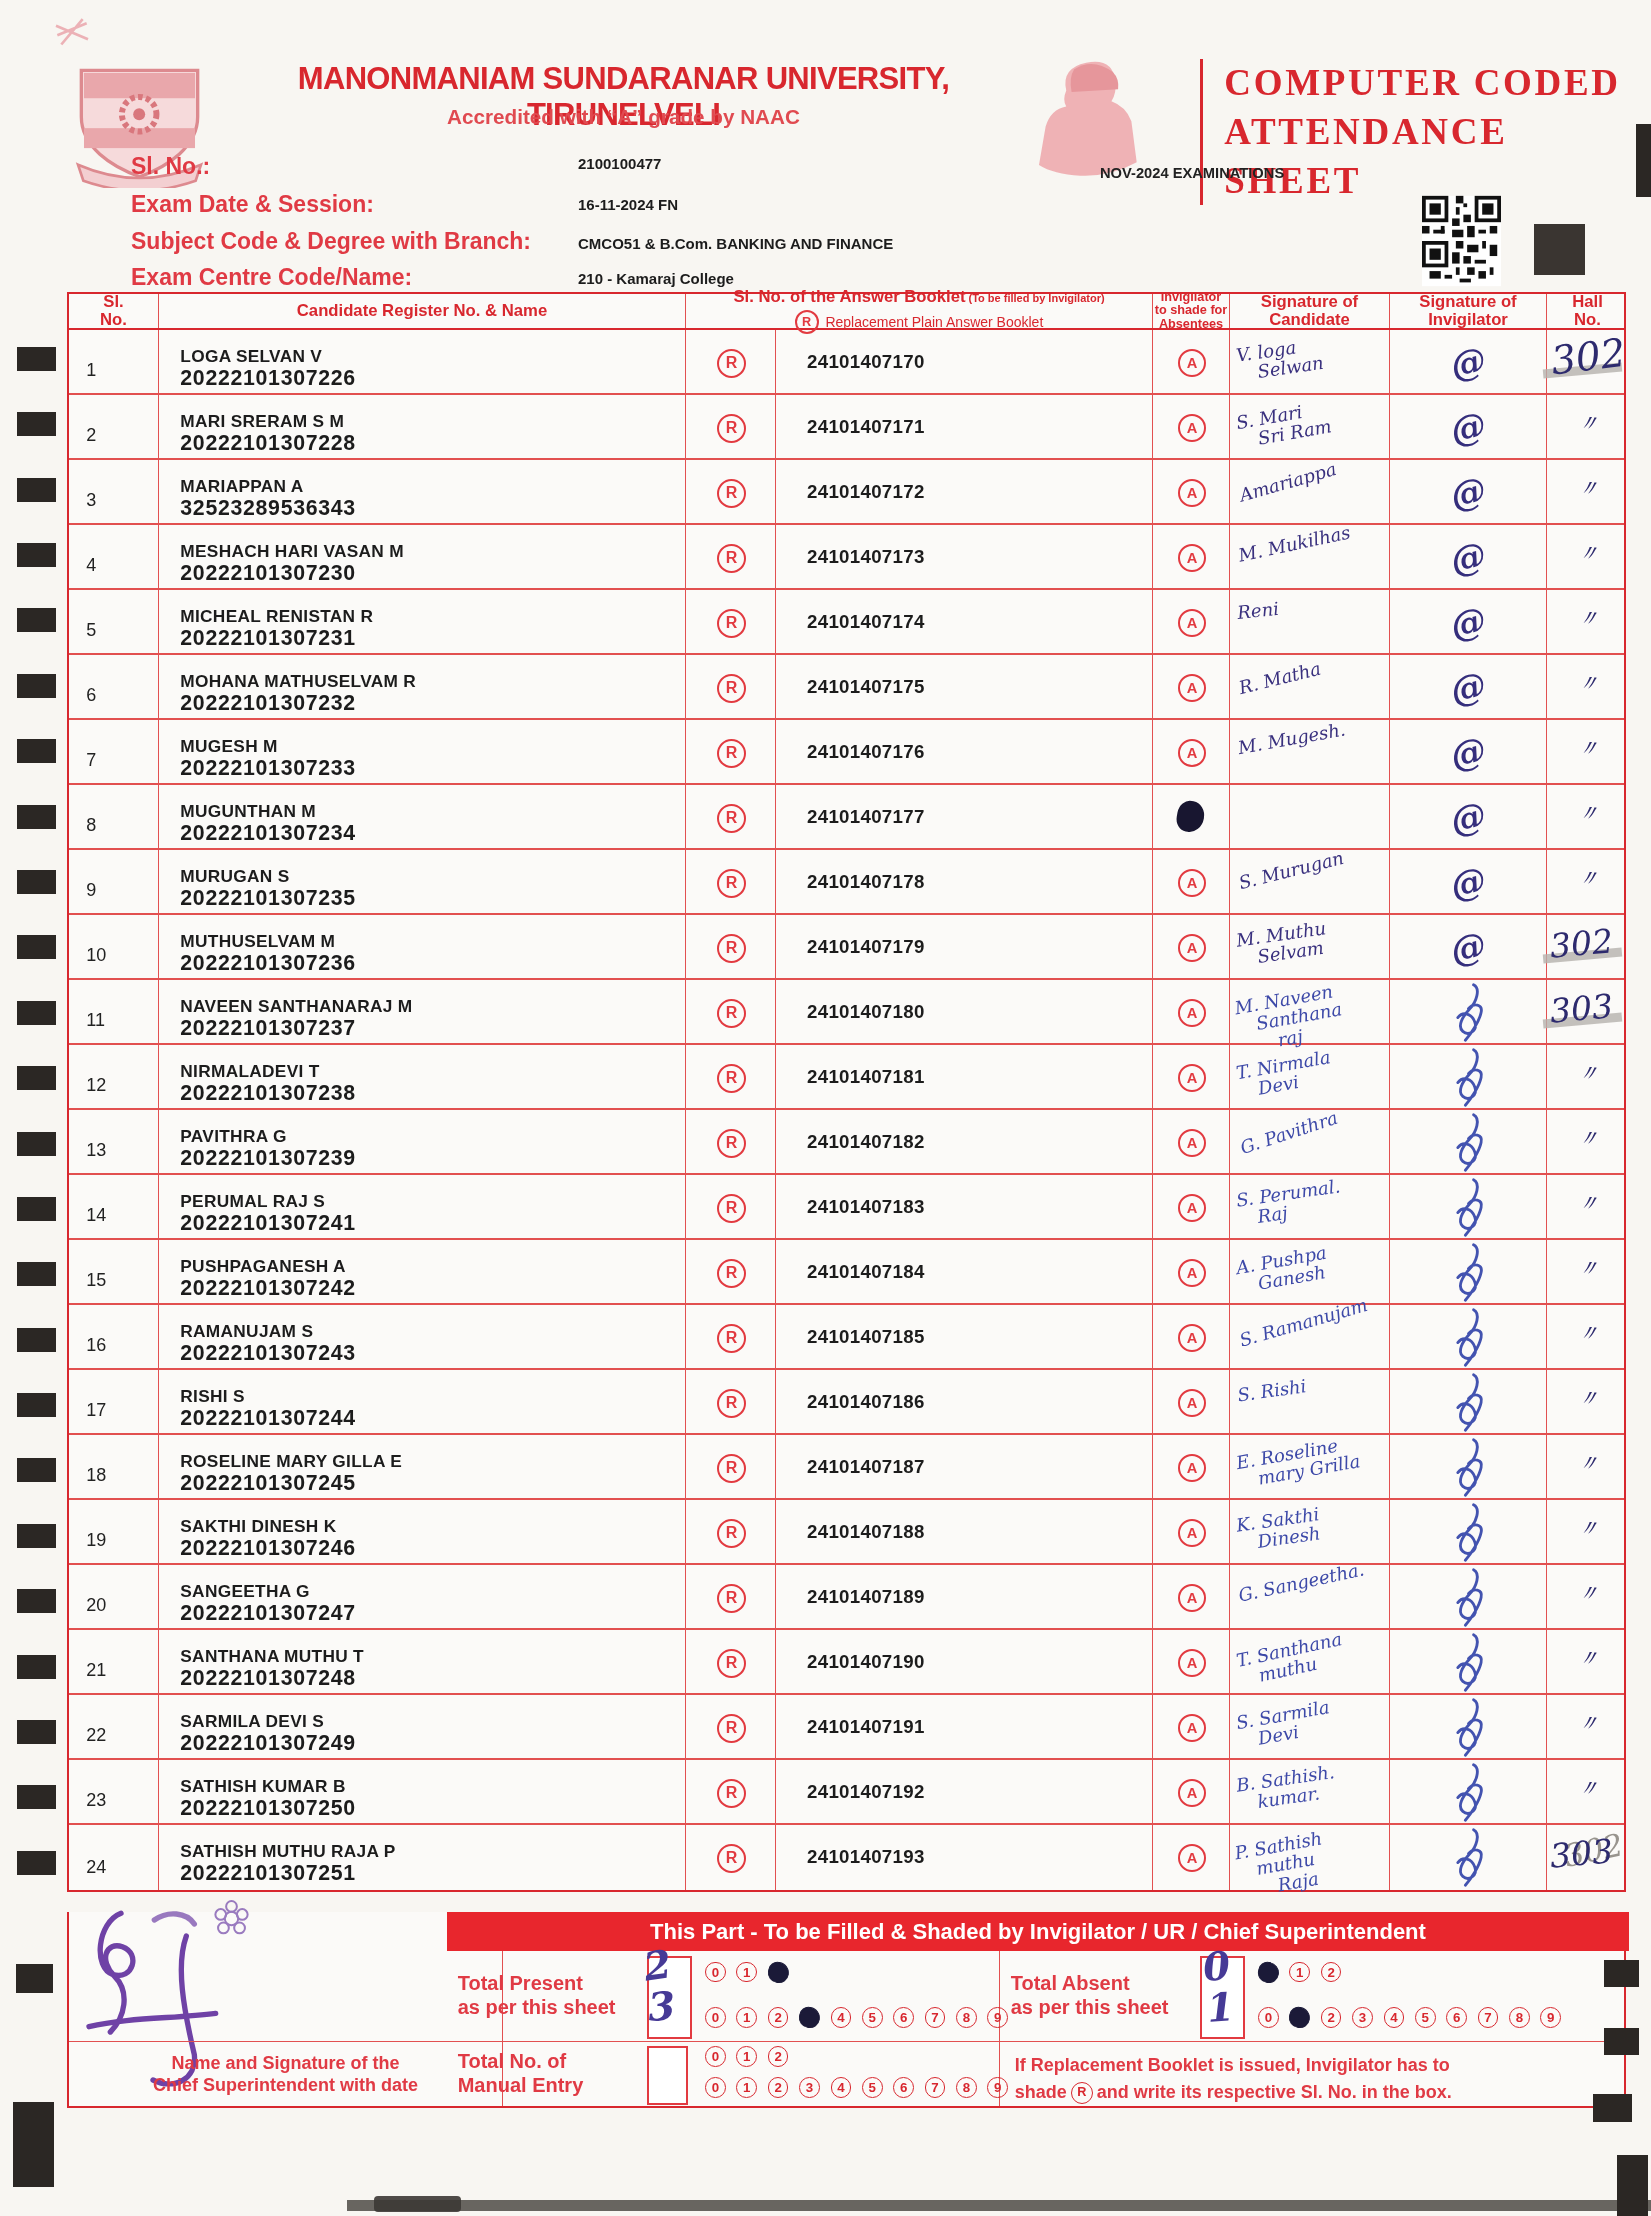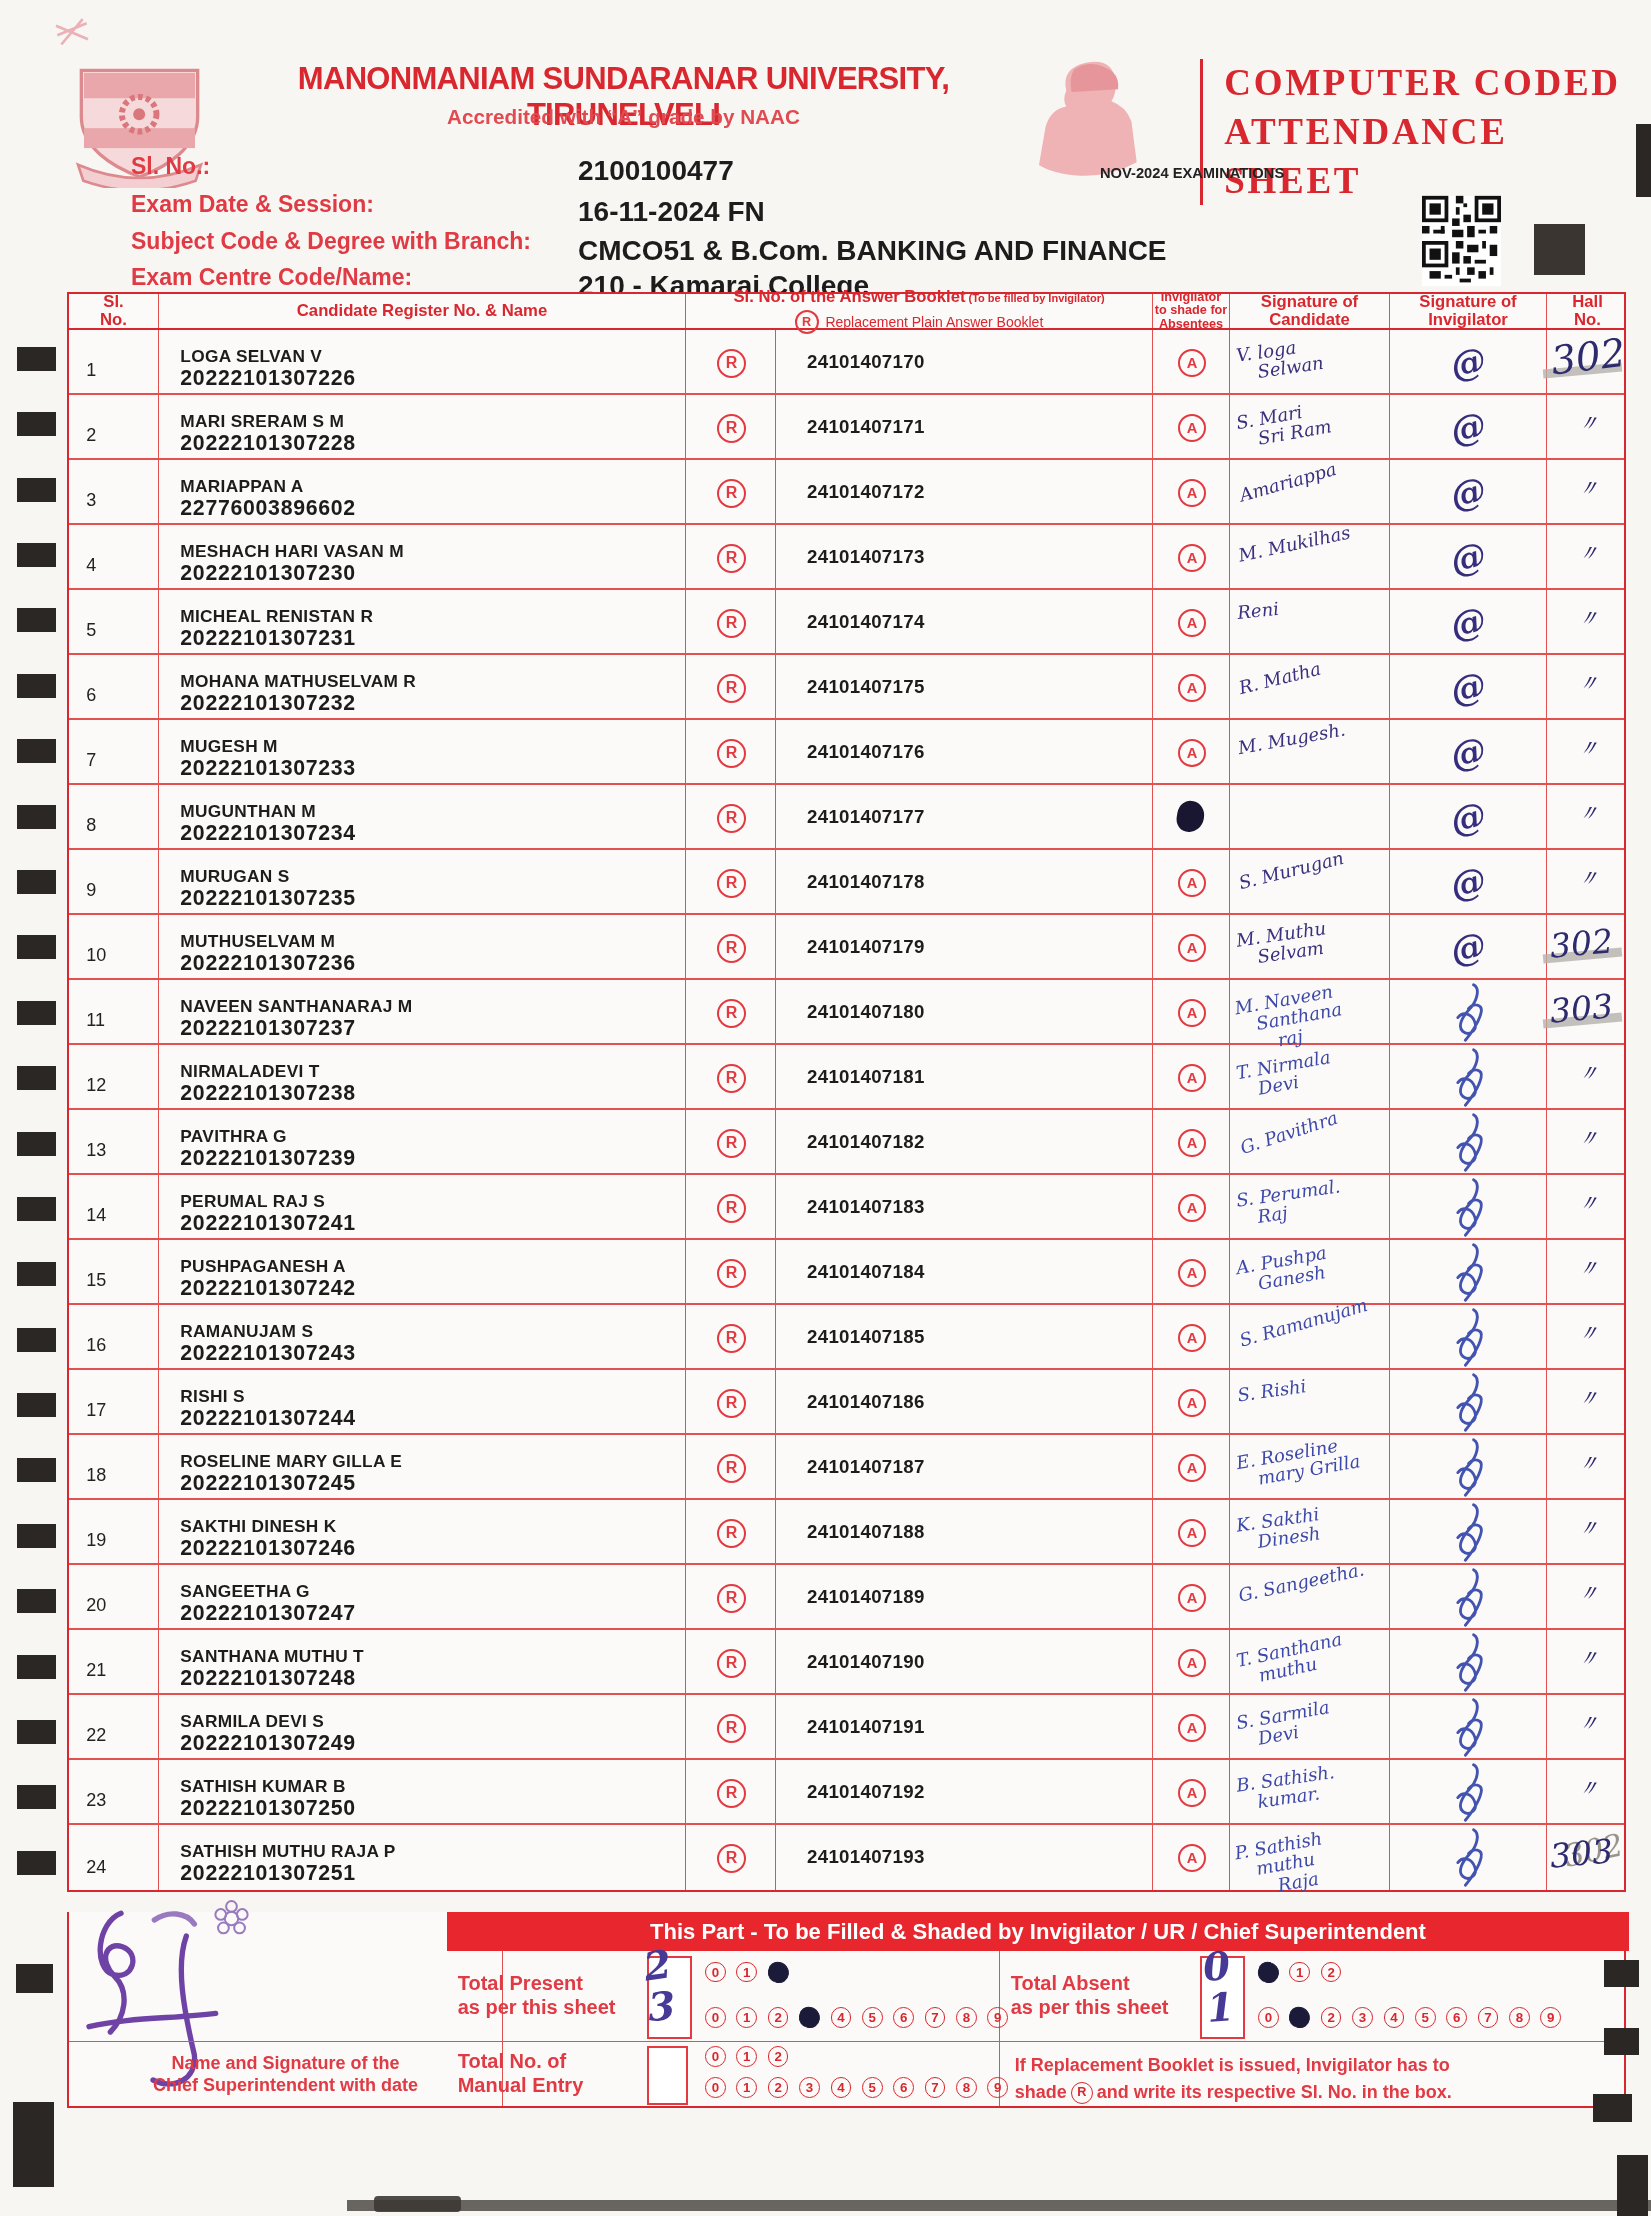--- a/index.html
+++ b/index.html
@@ -8,21 +8,21 @@
   
   .uni-name{position:absolute;left:213px;top:61px;width:821px;text-align:center;
             font-size:31px;font-weight:bold;color:#d8272e;letter-spacing:-0.7px;}
   .accred{position:absolute;left:213px;top:105px;width:821px;text-align:center;
           font-size:20.7px;font-weight:bold;color:#e04a50;}
   .sheet-title{position:absolute;left:1200px;top:59px;border-left:3.3px solid #d8272e;
                padding-left:21.3px;font-family:"Liberation Serif",serif;font-weight:bold;
                color:#d8272e;font-size:37px;letter-spacing:2.7px;line-height:1.32;}
   .exam-session{position:absolute;left:1100px;top:165px;font-size:14.7px;font-weight:bold;color:#222;}
   .meta-lbl{position:absolute;left:131px;font-size:23px;font-weight:bold;color:#e03a44;}
-  .meta-val{position:absolute;left:578px;font-size:28px;font-weight:bold;color:#1c1c1c;}
+  .meta-val{position:absolute;left:578px;font-size:15px;font-weight:bold;color:#1c1c1c;}
   .dark-sq{position:absolute;background:#3a3531;}
   .regmark{position:absolute;background:#2b2724;}
   
   #tbl{position:absolute;left:67px;top:292px;width:1559px;border:2px solid #d8272e;box-sizing:border-box;background:#fbfaf8;}
   .trow{display:flex;width:100%;box-sizing:border-box;}
   .cell{box-sizing:border-box;border-right:1.3px solid #e25050;position:relative;}
   .cell:last-child{border-right:none;}
   .hdr{height:36px;border-bottom:2.7px double #d8272e;color:#d8272e;}
   .hdr .cell{display:flex;flex-direction:column;align-items:center;justify-content:center;text-align:center;}
   .h-main{font-size:16.7px;font-weight:bold;line-height:1.1;}
@@ -274,21 +274,21 @@
           <div class="cell c-hall">
             <span class="ink hall hall-ditto">〃</span>
           </div>
         </div>
         <div class="trow brow">
           <div class="cell c-sl">
             <span class="slno">3</span>
           </div>
           <div class="cell c-name">
             <div class="nm">MARIAPPAN A</div>
-            <div class="rg">22776003896602</div>
+            <div class="rg">32523289536343</div>
           </div>
           <div class="cell c-r">
             <span class="circ rmark">R</span>
           </div>
           <div class="cell c-bk">
             <span class="bkno">24101407172</span>
           </div>
           <div class="cell c-abs">
             <span class="circ amark">A</span>
           </div>

